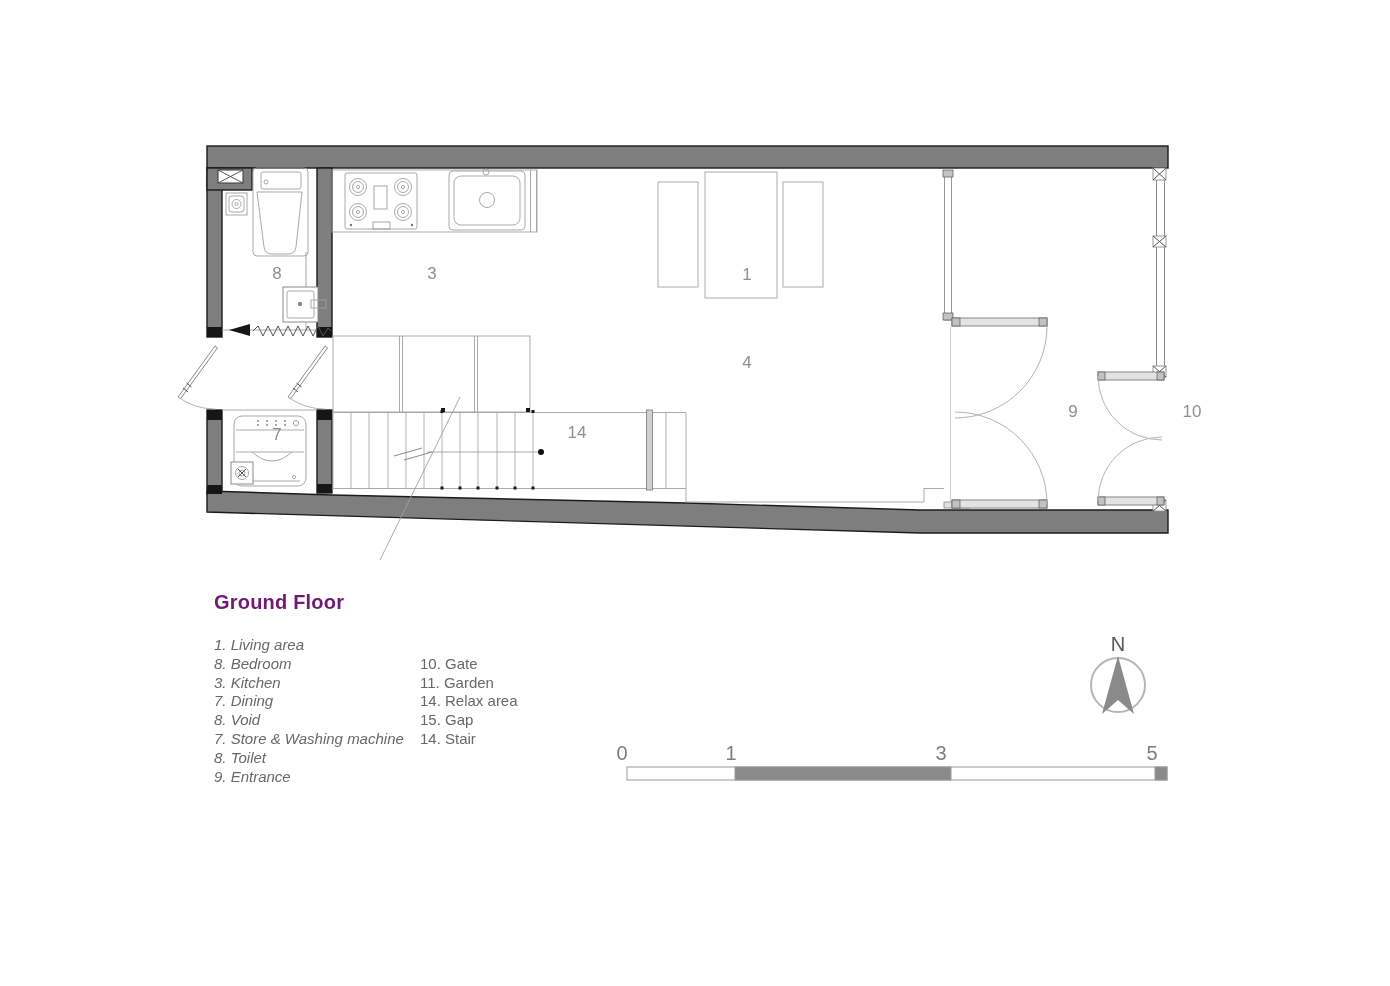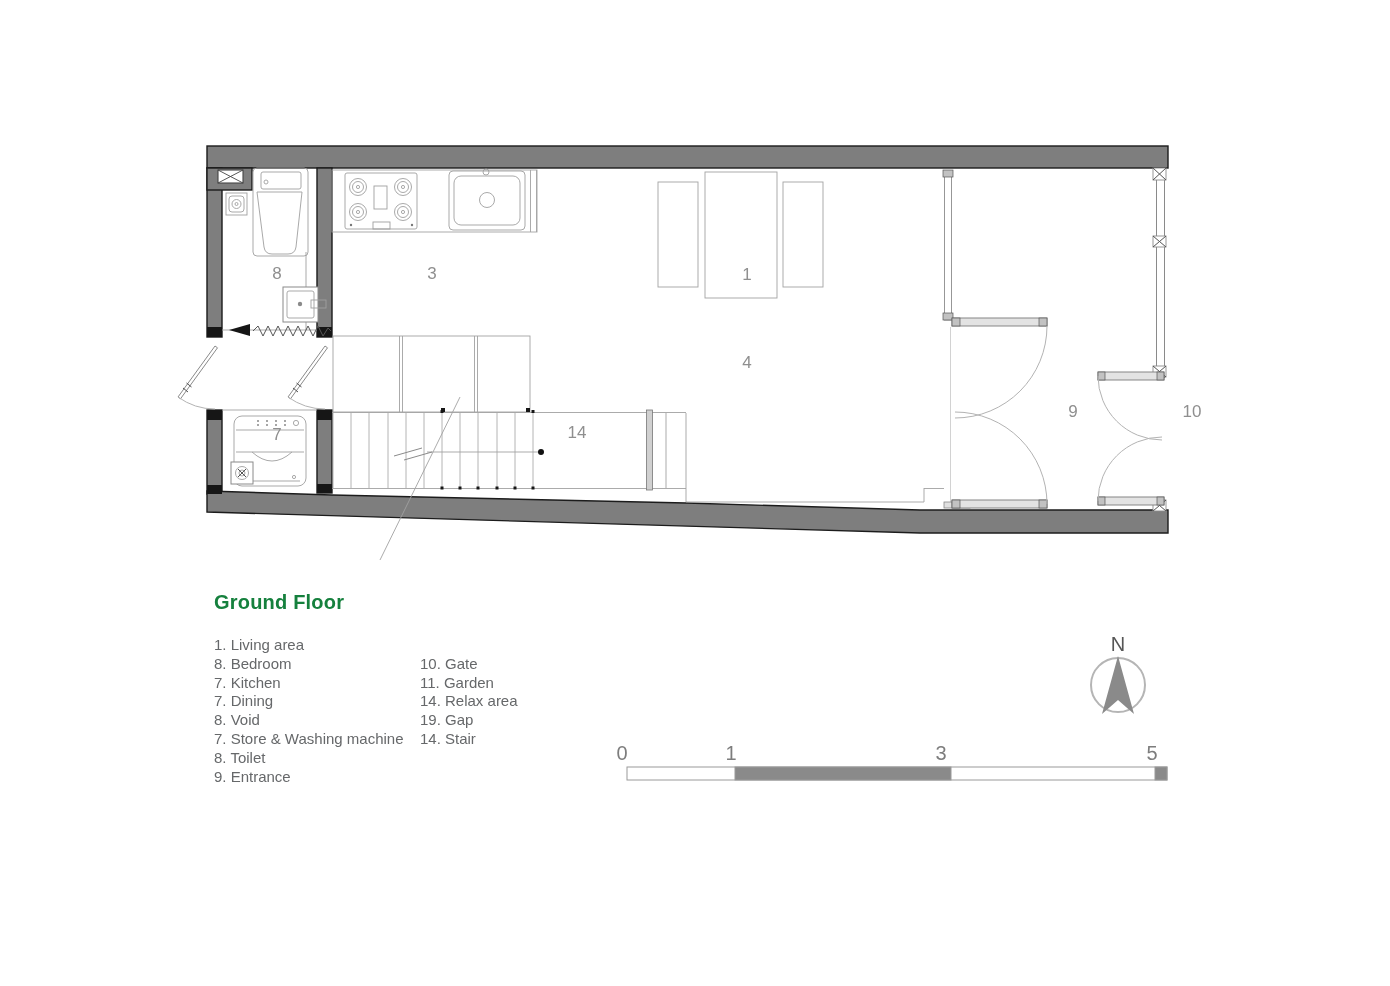--- a/index.html
+++ b/index.html
@@ -15,25 +15,25 @@
   .fxw{fill:#ffffff;stroke:#8a8a8a;stroke-width:1;}
   .fxn{fill:none;stroke:#9f9f9f;stroke-width:0.9;}
   .doorbar{fill:#e3e3e3;stroke:#7a7a7a;stroke-width:0.9;}
   .dcap{fill:#c2c2c2;stroke:#555;stroke-width:0.7;}
   .arc{fill:none;stroke:#b3b3b3;stroke-width:1;}
   .glass{fill:#ffffff;stroke:#8d8d8d;stroke-width:0.9;}
   .roomnum{font-family:"Liberation Sans",sans-serif;font-size:17px;fill:#8f8f8f;text-anchor:middle;}
   .ntext{font-family:"Liberation Sans",sans-serif;font-size:20px;fill:#565656;text-anchor:middle;}
   
   .legend{position:absolute;left:214px;top:591px;color:#666;}
-  .legend-title{font-size:20px;font-weight:bold;color:#15803d;letter-spacing:0.2px;}
+  .legend-title{font-size:20px;font-weight:bold;color:#701a75;letter-spacing:0.2px;}
   .legend-cols{position:absolute;top:45px;left:0;}
   .legend-col{position:absolute;top:0;white-space:nowrap;}
   .legend-col div{font-size:15px;line-height:18.8px;color:#66686a;}
-  .col1{left:0;}
+  .col1{left:0;font-style:italic;}
   .col2{left:206px;top:18.8px;}
   
   .scale-label{position:absolute;transform:translateX(-50%);font-size:20px;color:#7d7d7d;}
 </style>
 </head>
 <body>
 
 <div class="page">
 
 <svg width="1390" height="986" viewBox="0 0 1390 986">
@@ -291,30 +291,30 @@
   <span class="scale-label" style="left:731px;top:742px;">1</span>
   <span class="scale-label" style="left:941px;top:742px;">3</span>
   <span class="scale-label" style="left:1152px;top:742px;">5</span>
 
   <div class="legend">
     <div class="legend-title">Ground Floor</div>
     <div class="legend-cols">
       <div class="legend-col col1">
         <div>1. Living area</div>
         <div>8. Bedroom</div>
-        <div>7. Kitchen</div>
+        <div>3. Kitchen</div>
         <div>7. Dining</div>
         <div>8. Void</div>
         <div>7. Store &amp; Washing machine</div>
         <div>8. Toilet</div>
         <div>9. Entrance</div>
       </div>
       <div class="legend-col col2">
         <div>10. Gate</div>
         <div>11. Garden</div>
         <div>14. Relax area</div>
-        <div>19. Gap</div>
+        <div>15. Gap</div>
         <div>14. Stair</div>
       </div>
     </div>
   </div>
 
 </div>
 
 </body></html>

